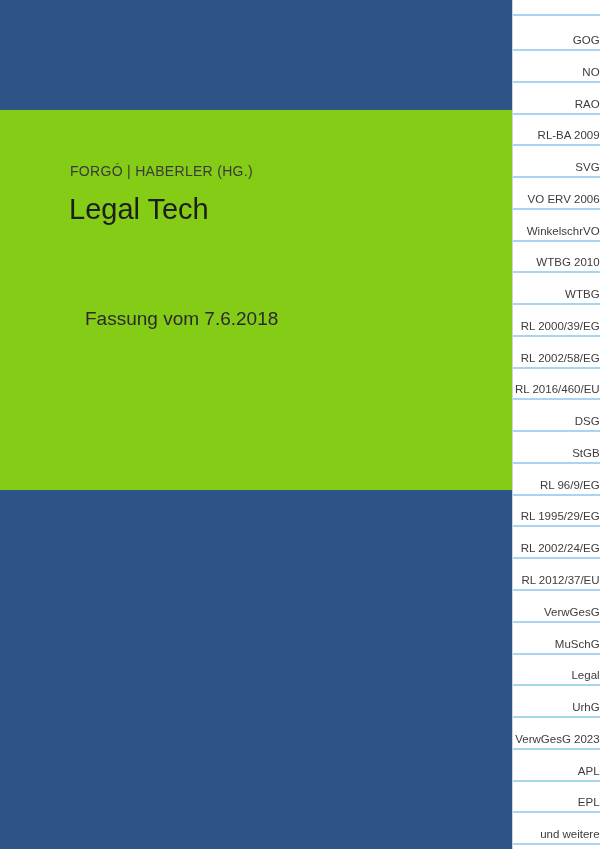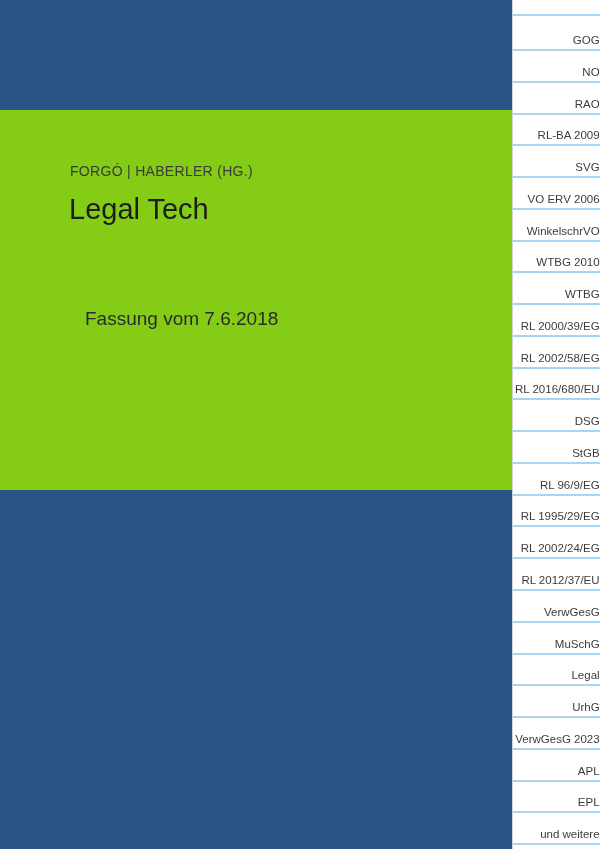--- a/index.html
+++ b/index.html
@@ -144,21 +144,21 @@
         <div class="row">
           <span class="row-label">WTBG</span>
         </div>
         <div class="row">
           <span class="row-label">RL 2000/39/EG</span>
         </div>
         <div class="row">
           <span class="row-label">RL 2002/58/EG</span>
         </div>
         <div class="row">
-          <span class="row-label">RL 2016/680/EU</span>
+          <span class="row-label">RL 2016/460/EU</span>
         </div>
         <div class="row">
           <span class="row-label">DSG</span>
         </div>
         <div class="row">
           <span class="row-label">StGB</span>
         </div>
         <div class="row">
           <span class="row-label">RL 96/9/EG</span>
         </div>

